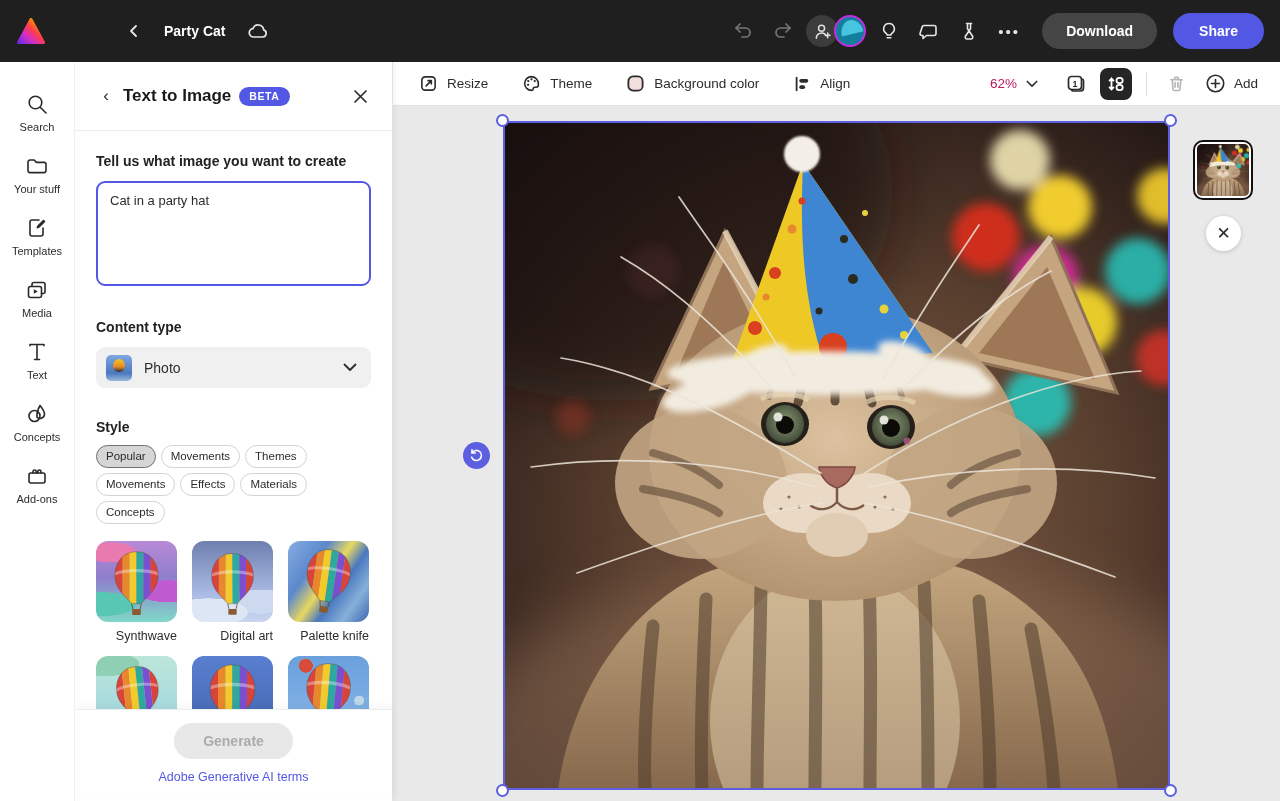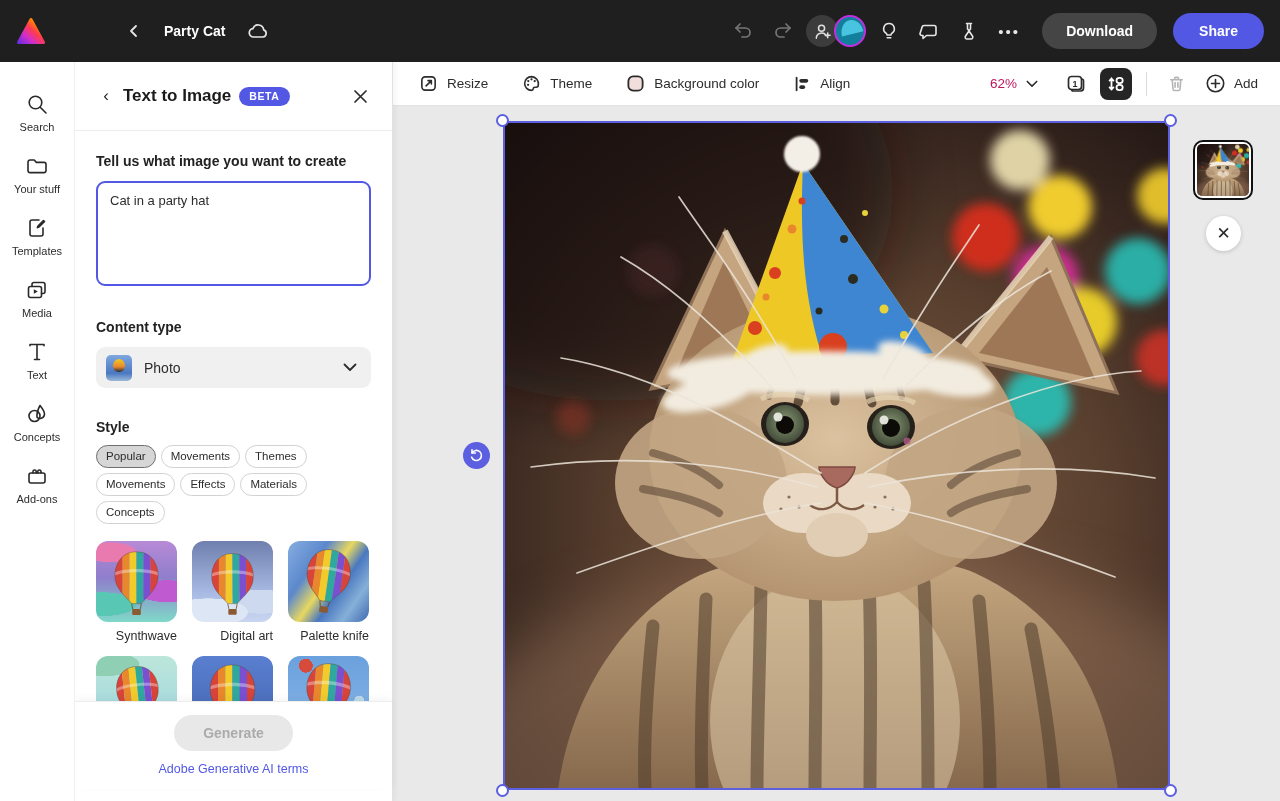--- a/index.html
+++ b/index.html
@@ -57,21 +57,21 @@
   .thumb-cell{ display:flex; flex-direction:column; align-items:flex-end; cursor:pointer;}
   .thumb{ width:81px; height:81px; border-radius:12px; position:relative; overflow:hidden;}
   .thumb svg{ position:absolute; inset:0; width:100%; height:100%;}
   .thumb-label{ font-size:12.5px; color:#2c2c2c; margin-top:7px;}
   .t1{background:radial-gradient(ellipse 26px 10px at 18% 14%,#e87ab0 98%,transparent),radial-gradient(ellipse 30px 11px at 88% 62%,#c05ad0 98%,transparent),radial-gradient(ellipse 34px 12px at 8% 78%,#58c8b4 98%,transparent),linear-gradient(180deg,#b88ad6,#8f7ecc 45%,#7fd8c8);}
   .t2{background:radial-gradient(ellipse 40px 14px at 20% 88%,#dde6f5 98%,transparent),radial-gradient(ellipse 36px 12px at 85% 75%,#cdd9ef 98%,transparent),linear-gradient(180deg,#6f7fae,#a9bbe4 65%,#c9d6f0);}
   .t3{background:linear-gradient(125deg,#86aee2 0%,#5c88cc 30%,#e8d860 48%,#4a78c0 62%,#86b0d8 80%,#3e68b0 100%);}
   .t4{background:radial-gradient(ellipse 34px 12px at 12% 10%,#8fd0b4 98%,transparent),radial-gradient(ellipse 40px 14px at 15% 92%,#7ec8ae 98%,transparent),radial-gradient(ellipse 30px 11px at 90% 85%,#9ad8c0 98%,transparent),linear-gradient(180deg,#bce6da,#9cd4e0);}
   .t5{background:linear-gradient(180deg,#5a7fd0,#4a6cb8 70%,#5878c2);}
   .t6{background:radial-gradient(circle 7px at 22% 12%,#d84a3a 97%,transparent),radial-gradient(circle 5px at 88% 55%,#bcd8e8 97%,transparent),radial-gradient(circle 6px at 80% 88%,#58b8a0 97%,transparent),linear-gradient(180deg,#6aa0dc,#8ab8e8);}
-  .panel-bottom{ position:absolute; bottom:12px; left:0; right:0; height:88px; background:#fff; border-top:1px solid #ededed; box-shadow:0 -3px 8px rgba(0,0,0,.04); display:flex; flex-direction:column; align-items:center; padding-top:13px;}
+  .panel-bottom{ position:absolute; bottom:4px; left:0; right:0; height:88px; background:#fff; border-top:1px solid #ededed; box-shadow:0 -3px 8px rgba(0,0,0,.04); display:flex; flex-direction:column; align-items:center; padding-top:13px;}
   .btn-generate{ background:#e8e8e8; color:#ababab; border:none; border-radius:19px; padding:10px 29px; font-size:14px; font-weight:bold; cursor:default;}
   .terms{ margin-top:11px; font-size:12.5px; color:var(--accent); text-decoration:none; cursor:pointer;}
 
   
   .workspace{ flex:1; background:var(--workspace); position:relative;}
   .toolbar{ height:44px; background:#fff; border-bottom:1px solid #e3e3e3; display:flex; align-items:center; padding:0 14px 0 26px;}
   .tool{ display:flex; align-items:center; gap:9px; margin-right:34px; cursor:pointer;}
   .tool span{ font-size:13.5px; color:#2c2c2c;}
   .tool svg{ stroke:#2c2c2c; fill:none; stroke-width:1.7; stroke-linecap:round; stroke-linejoin:round;}
   .tool-right{ margin-left:auto; display:flex; align-items:center; gap:8px;}

